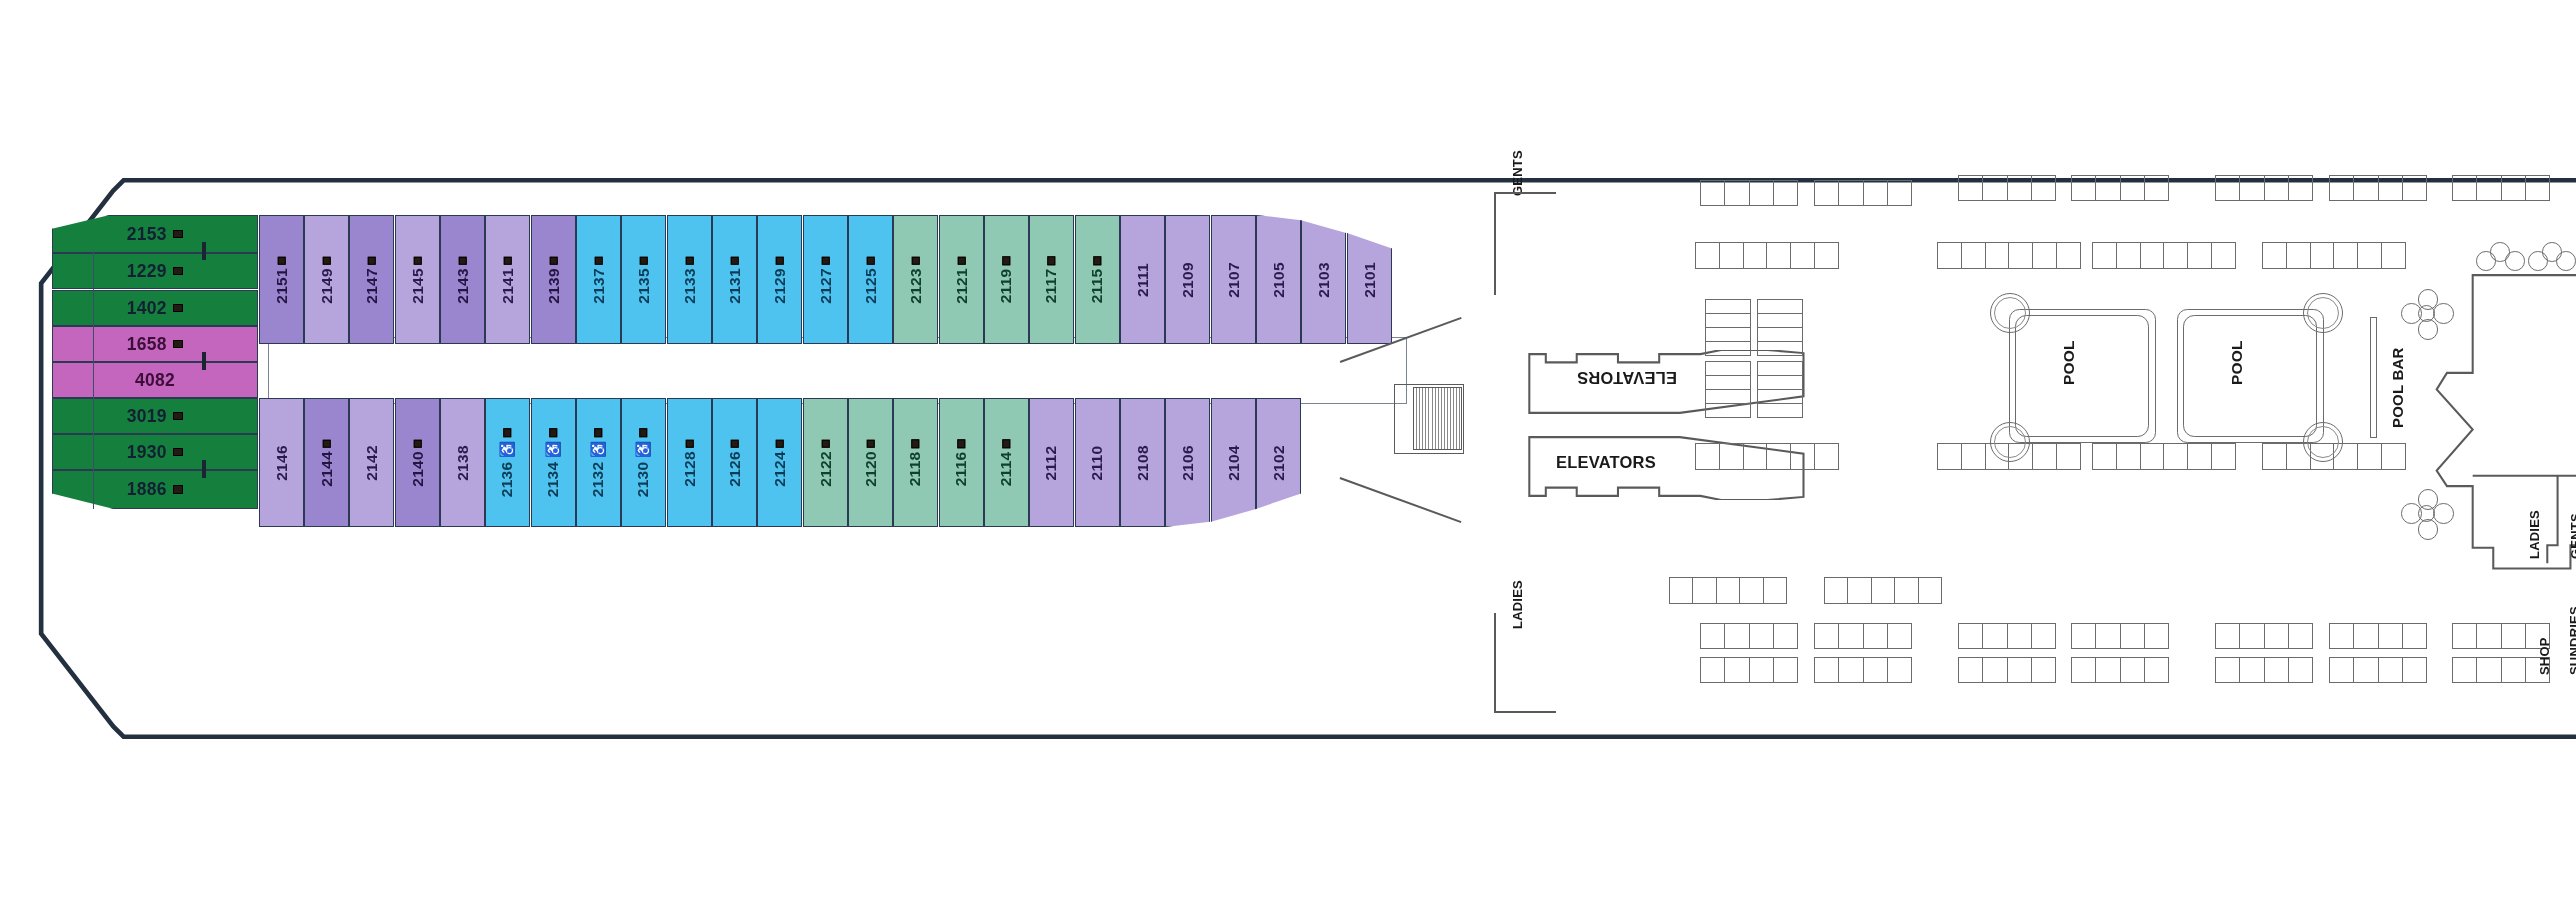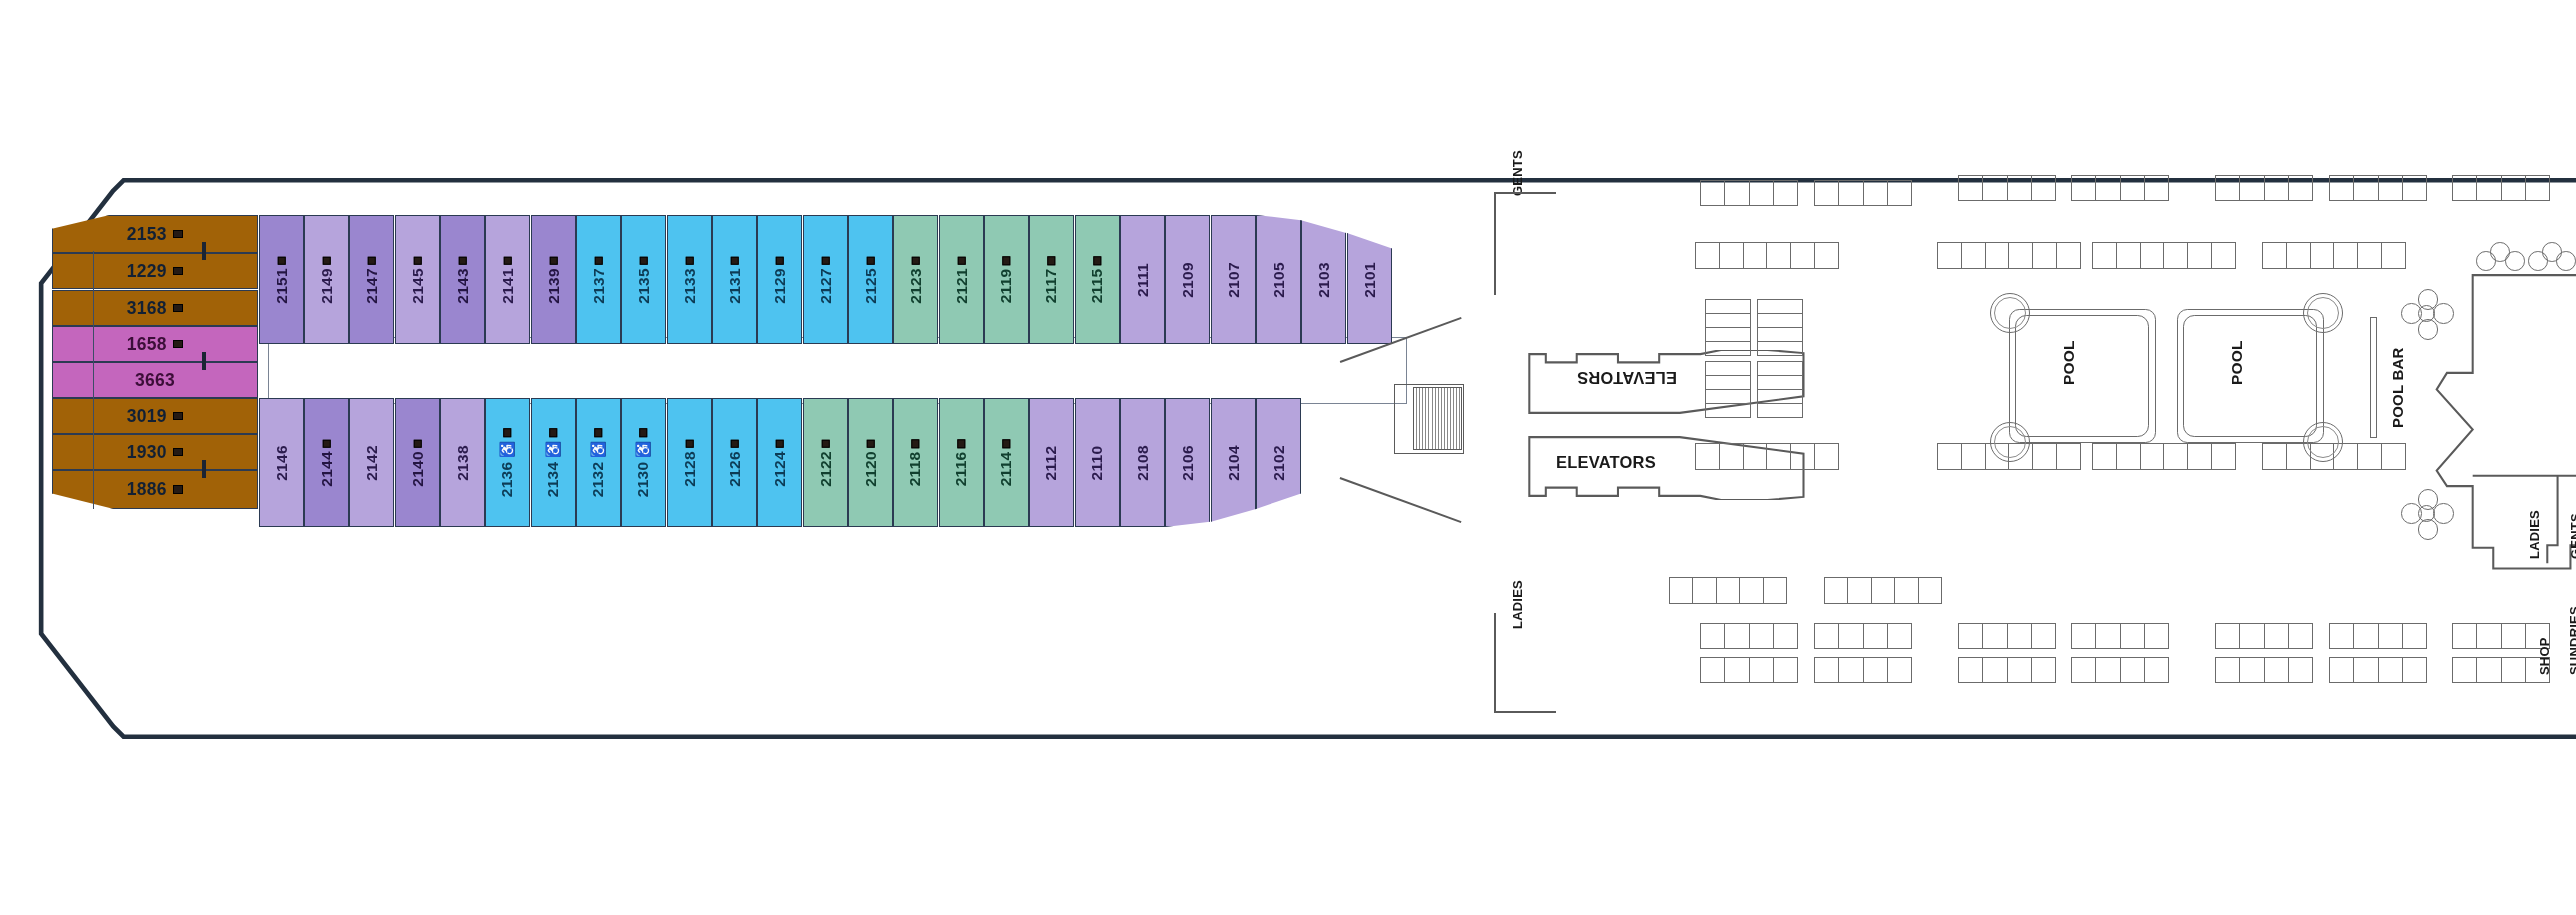--- a/index.html
+++ b/index.html
@@ -47,21 +47,21 @@
     white-space: nowrap;
   }
   .cabin.vert .num { font-size: 15.5px; }
   .cabin.horiz .inner {
     display:flex; align-items:center; gap:6.2px;
     white-space: nowrap;
   }
   .cabin.horiz .num { font-size: 17.5px; }
 
   
-  .c-lightblue { background:#a16207; }
+  .c-lightblue { background:#15803d; }
   .c-blue      { background:#4ec3f0; }
   .c-blue .num { color:#0d3c56; }
   .c-green     { background:#8fc9b3; }
   .c-green .num{ color:#11402f; }
   .c-purple    { background:#b6a4dc; }
   .c-purple .num{ color:#2b1b4d; }
   .c-purple2   { background:#9a86cf; }
   .c-purple2 .num{ color:#241543; }
   .c-magenta   { background:#c466bd; }
   .c-magenta .num{ color:#3c0e39; }
@@ -148,35 +148,35 @@
 
     <div class="cabin horiz c-lightblue" style="left:52px; top:253px; width:206px; height:36px;">
       <div class="inner">
         <span class="num">1229</span>
         <span class="marker"></span>
       </div>
     </div>
 
     <div class="cabin horiz c-lightblue" style="left:52px; top:290px; width:206px; height:36px;">
       <div class="inner">
-        <span class="num">3168</span>
+        <span class="num">1402</span>
         <span class="marker"></span>
       </div>
     </div>
 
     <div class="cabin horiz c-magenta" style="left:52px; top:326px; width:206px; height:36px;">
       <div class="inner">
         <span class="num">1658</span>
         <span class="marker"></span>
       </div>
     </div>
 
     <div class="cabin horiz c-magenta" style="left:52px; top:362px; width:206px; height:36px;">
       <div class="inner">
-        <span class="num">3663</span>
+        <span class="num">4082</span>
       </div>
     </div>
 
     <div class="cabin horiz c-lightblue" style="left:52px; top:398px; width:206px; height:36px;">
       <div class="inner">
         <span class="num">3019</span>
         <span class="marker"></span>
       </div>
     </div>
 

